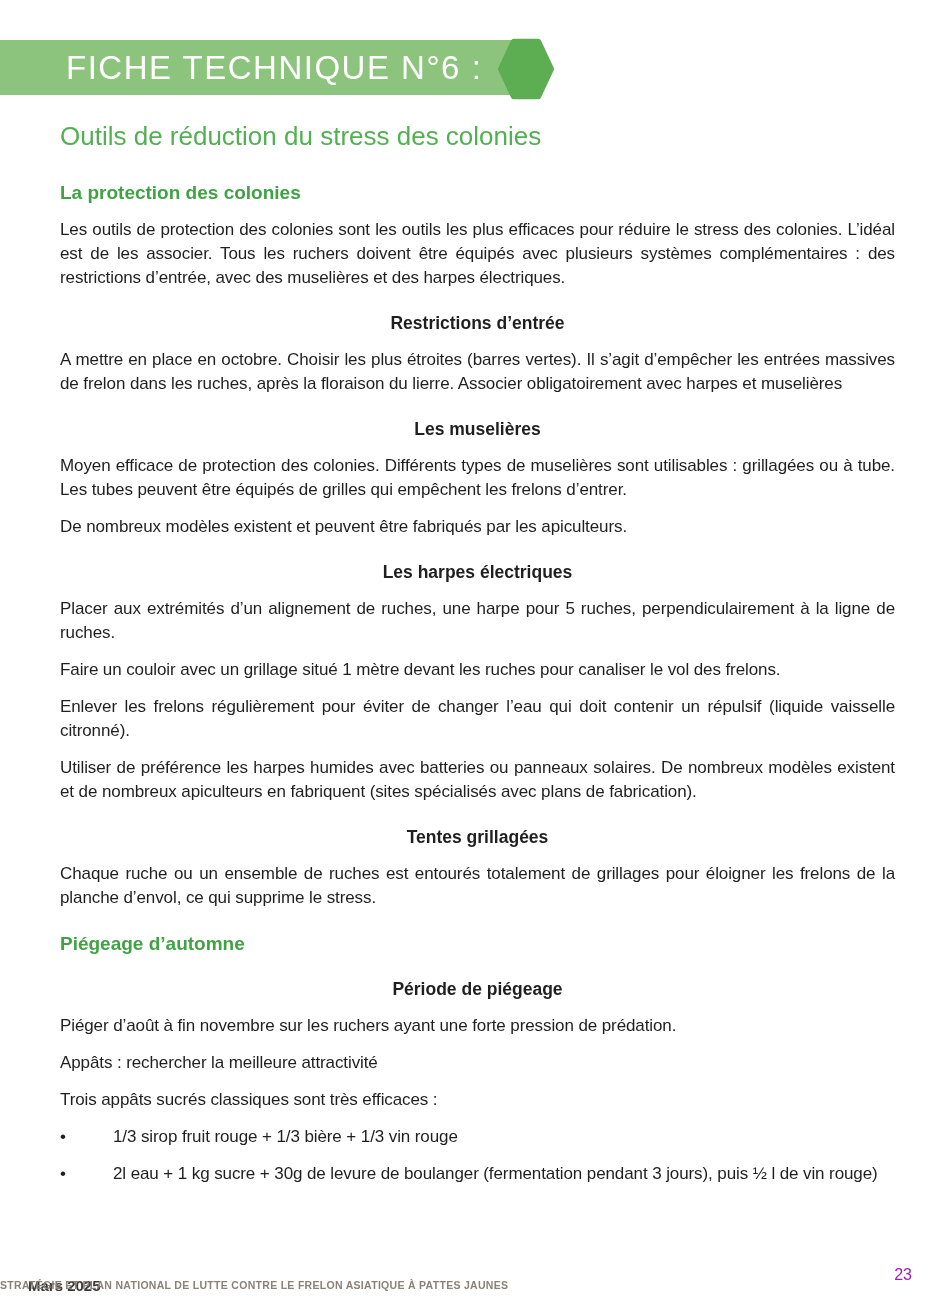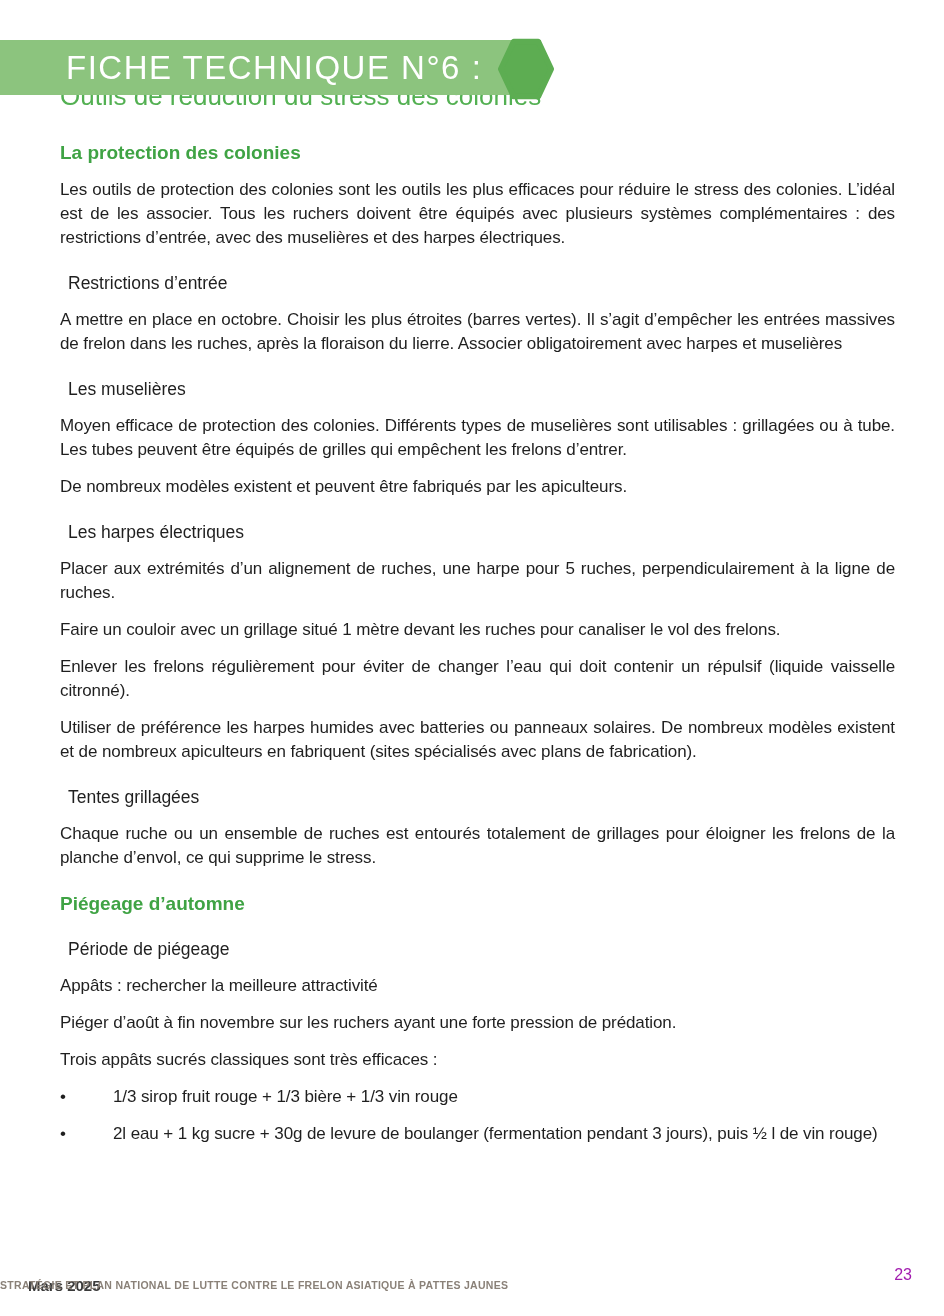--- a/index.html
+++ b/index.html
@@ -4,21 +4,21 @@
 <style>
   html,body{margin:0;padding:0;background:#fff;}
   .page{
     position:relative;
     width:944px;height:1316px;
     background:#fff;
     overflow:hidden;
     font-family:"Liberation Sans","DejaVu Sans",sans-serif;
     color:var(--text,#1f1f1f);
     box-sizing:border-box;
-    padding:80px 49px 0 60px;
+    padding:120px 49px 0 60px;
   }
   
   .banner-bar{
     position:absolute;left:0;top:40px;
     width:541px;height:55px;
     background:var(--banner_green,#8cc47e);
   }
   .banner-title{
     display:block;
     padding-left:66px;
@@ -44,23 +44,24 @@
     font-size:19px;
     line-height:24px;
     font-weight:700;
     color:var(--heading_green,#3fa344);
     margin:22px 0 12px;
   }
   .content > .sec-h2:first-child{margin-top:28px;}
   .sec-h3{
     font-size:17.5px;
     line-height:24px;
-    font-weight:400;
+    font-weight:700;
     color:var(--text,#1f1f1f);
-    margin:21px 8px 13px;
+    margin:21px 0 13px;
+    text-align:center;
   }
   
   .para{
     font-size:17px;
     line-height:24px;
     margin:13px 0;
     text-align:justify;
     letter-spacing:-0.1px;
   }
   .bullet .marker{
@@ -113,22 +114,22 @@
       <p class="para">De nombreux modèles existent et peuvent être fabriqués par les apiculteurs.</p>
       <h3 class="sec-h3">Les harpes électriques</h3>
       <p class="para">Placer aux extrémités d’un alignement de ruches, une harpe pour 5 ruches, perpendiculairement à la ligne de ruches.</p>
       <p class="para">Faire un couloir avec un grillage situé 1 mètre devant les ruches pour canaliser le vol des frelons.</p>
       <p class="para">Enlever les frelons régulièrement pour éviter de changer l’eau qui doit contenir un répulsif (liquide vaisselle citronné).</p>
       <p class="para">Utiliser de préférence les harpes humides avec batteries ou panneaux solaires. De nombreux modèles existent et de nombreux apiculteurs en fabriquent (sites spécialisés avec plans de fabrication).</p>
       <h3 class="sec-h3">Tentes grillagées</h3>
       <p class="para">Chaque ruche ou un ensemble de ruches est entourés totalement de grillages pour éloigner les frelons de la planche d’envol, ce qui supprime le stress.</p>
       <h2 class="sec-h2">Piégeage d’automne</h2>
       <h3 class="sec-h3">Période de piégeage</h3>
+      <p class="para">Piéger d’août à fin novembre sur les ruchers ayant une forte pression de prédation.</p>
       <p class="para">Appâts : rechercher la meilleure attractivité</p>
-      <p class="para">Piéger d’août à fin novembre sur les ruchers ayant une forte pression de prédation.</p>
       <p class="para">Trois appâts sucrés classiques sont très efficaces :</p>
       <p class="para bullet"><span class="marker">•</span><span>1/3 sirop fruit rouge + 1/3 bière + 1/3 vin rouge</span></p>
       <p class="para bullet"><span class="marker">•</span><span>2l eau + 1 kg sucre + 30g de levure de boulanger (fermentation pendant 3 jours), puis ½ l de vin rouge)</span></p>
     </main>
 
   <footer>
     <span class="footer-date">Mars 2025</span>
     <span class="footer-center">STRATÉGIE ET PLAN NATIONAL DE LUTTE CONTRE LE FRELON ASIATIQUE À PATTES JAUNES</span>
     <span class="footer-page">23</span>
   </footer>

